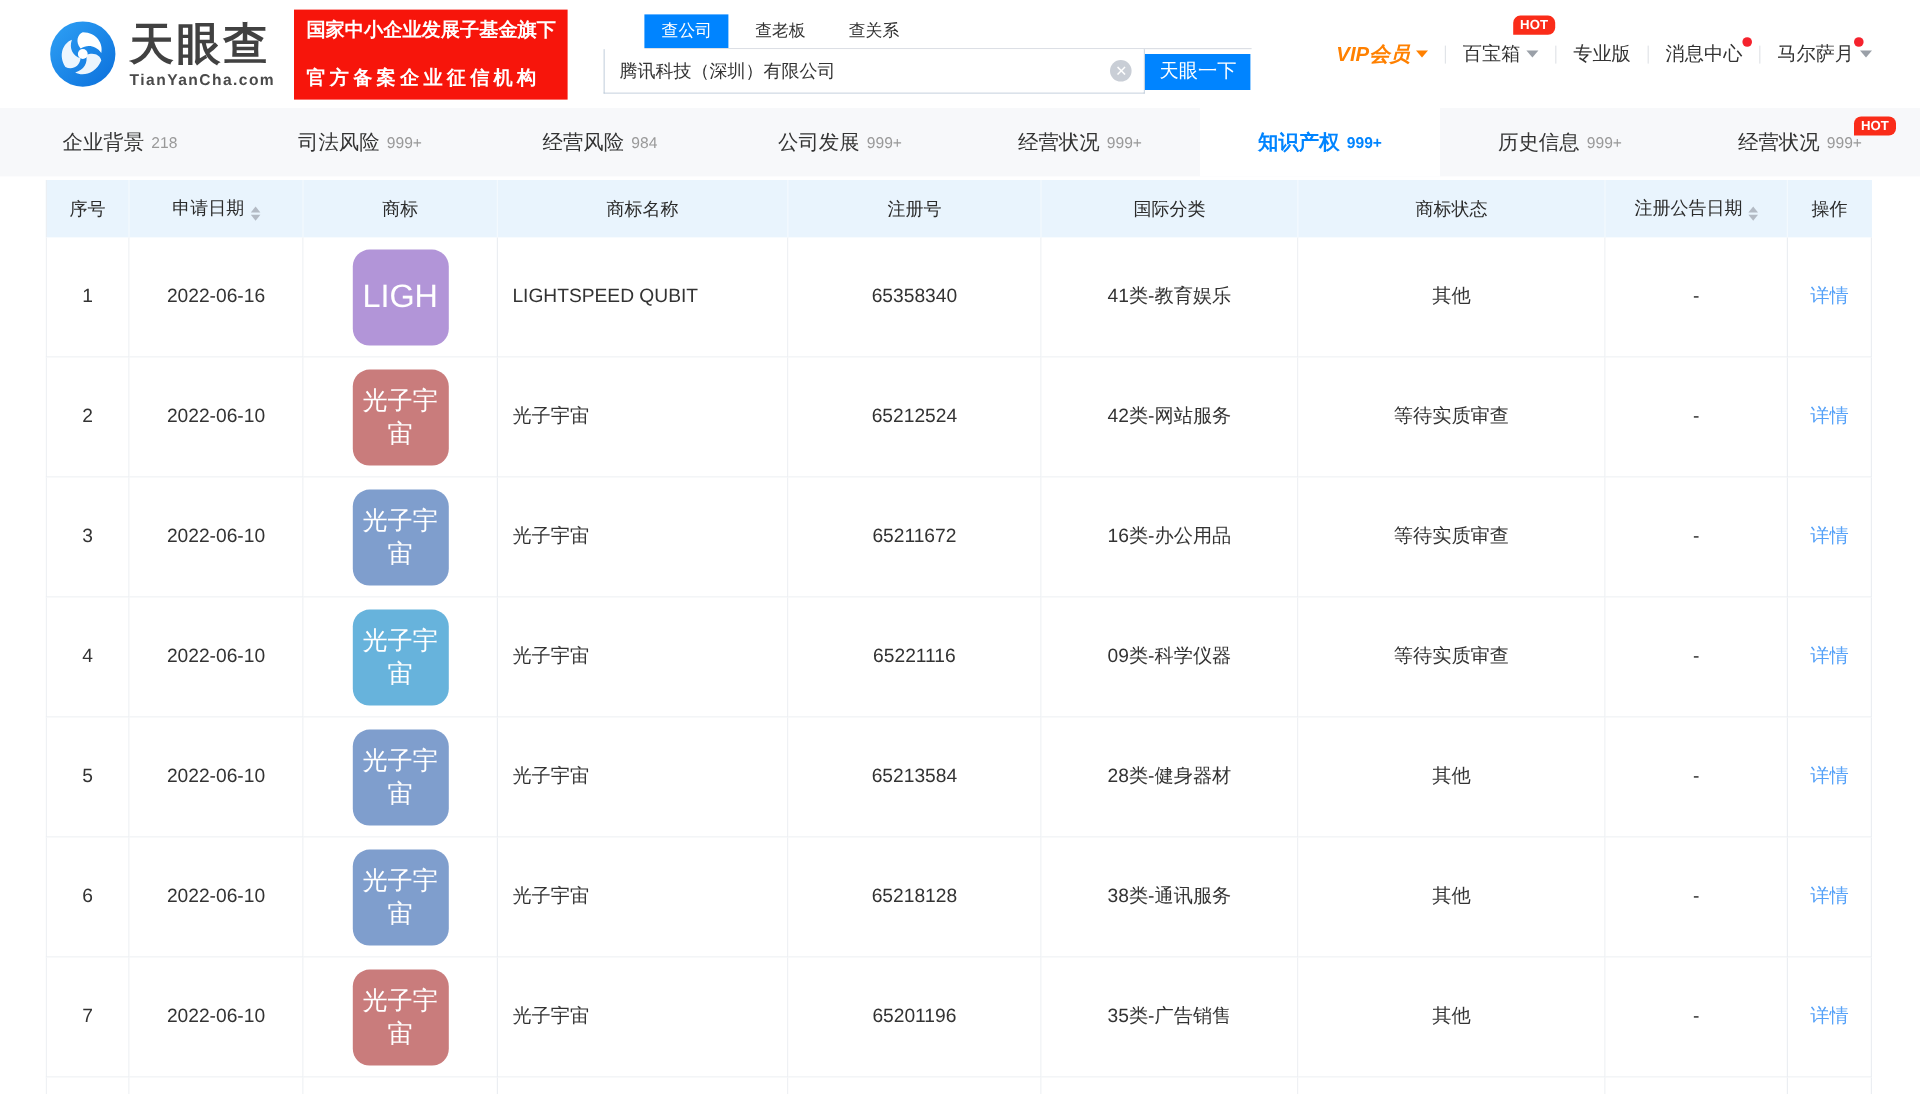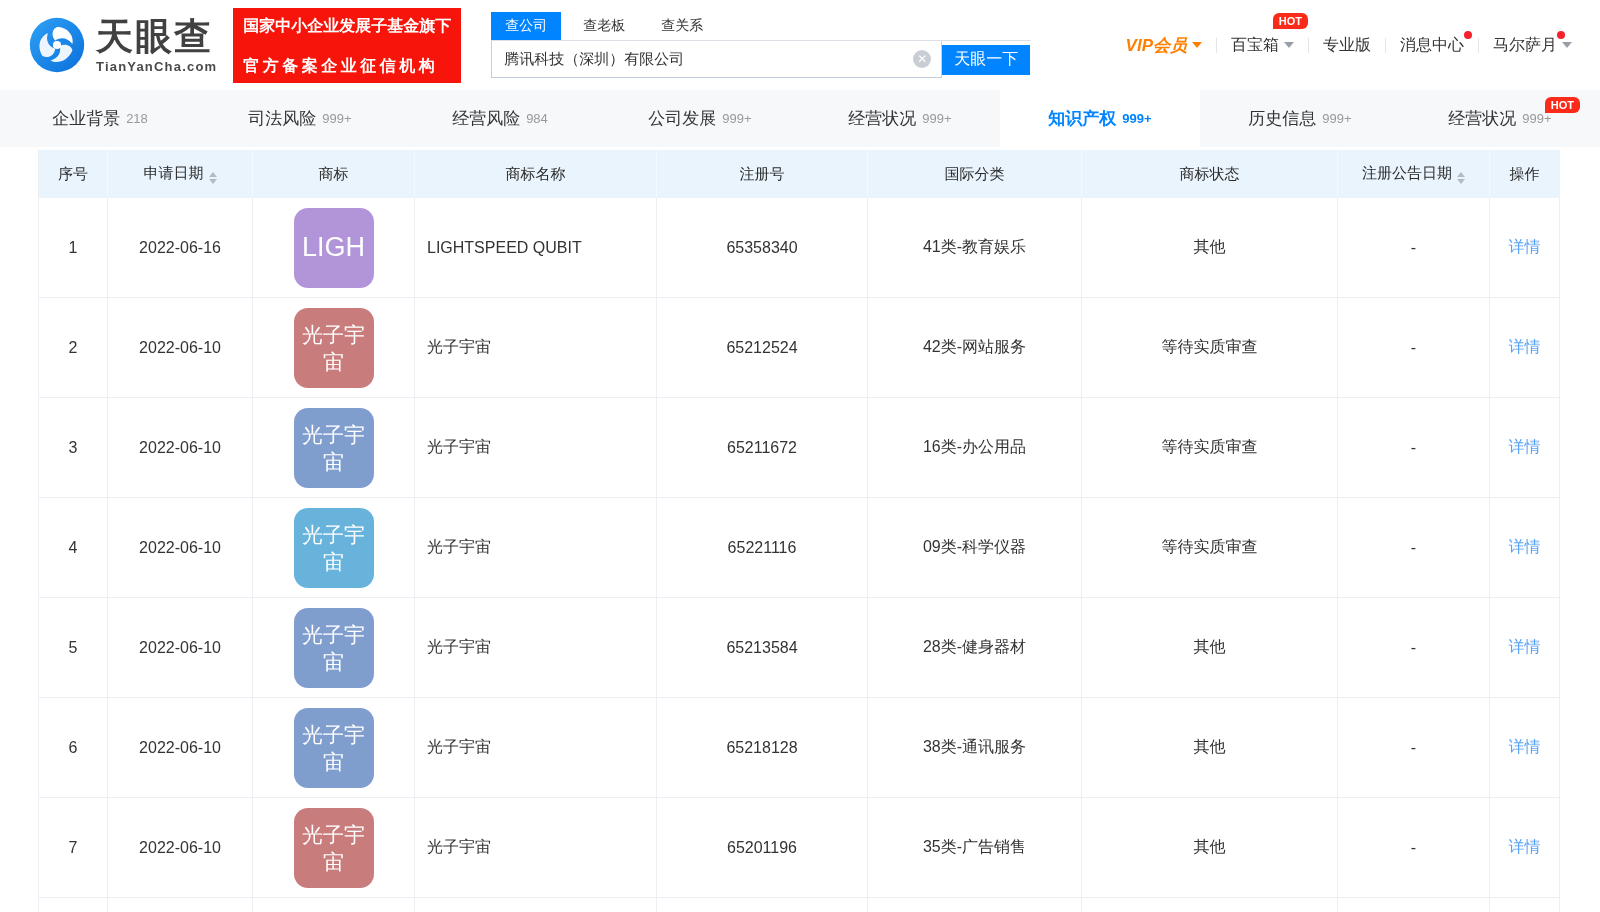--- a/index.html
+++ b/index.html
@@ -12,31 +12,31 @@
     --tabbar:#f7f8fa;
     --border:#ebeef2;
     --text:#333;
     --muted:#999;
   }
   *{box-sizing:border-box;margin:0;padding:0;}
   html,body{width:1600px;height:912px;overflow:hidden;background:#fff;
     font-family:"Liberation Sans","DejaVu Sans",sans-serif;color:var(--text);}
 
   
-  .top-header{height:90px;display:flex;align-items:center;padding:0 28px;background:#fff;}
+  .top-header{height:90px;display:flex;align-items:center;padding:0 40px;background:#fff;}
   .logo{display:flex;align-items:center;gap:10px;}
   .logo-text{display:flex;flex-direction:column;line-height:1;}
   .logo-cn{font-size:37px;font-weight:700;color:#414141;letter-spacing:2px;}
   .logo-domain{font-size:13px;font-weight:700;color:#4a4a4a;letter-spacing:1.2px;margin-top:5px;}
   .cert-badge{margin-left:16px;background:var(--cert);color:#fff;font-weight:700;
     font-size:16px;line-height:23px;padding:6px 10px;white-space:nowrap;}
   .cert-badge .l2{letter-spacing:3.5px;margin-top:17px;}
 
   .search-area{margin-left:30px;width:540px;}
-  .search-tabs{display:flex;align-items:flex-end;border-bottom:1px solid #dcdfe5;height:29px;}
+  .search-tabs{display:flex;align-items:flex-end;border-bottom:1px solid #dcdfe5;height:29px;margin-left:34px;}
   .stab{font-size:14px;color:#333;padding:5px 14px;cursor:pointer;}
   .stab.active{background:var(--accent);color:#fff;}
   .stab+.stab{margin-left:8px;}
   .search-row{display:flex;align-items:center;margin-top:0;}
   .input-wrap{position:relative;width:451px;height:37px;border:1px solid #c3cfdd;border-top:none;background:#fff;}
   .input-wrap input{width:100%;height:100%;border:none;outline:none;padding:0 40px 0 12px;font-size:15px;color:#333;
     font-family:"Liberation Sans","DejaVu Sans",sans-serif;}
   .clear-icon{position:absolute;right:10px;top:50%;transform:translateY(-50%);width:18px;height:18px;border-radius:50%;
     background:#c9ced6;color:#fff;font-size:12px;line-height:18px;text-align:center;cursor:pointer;}
   .search-btn{width:88px;height:30px;background:var(--accent);color:#fff;border:none;font-size:16px;cursor:pointer;

